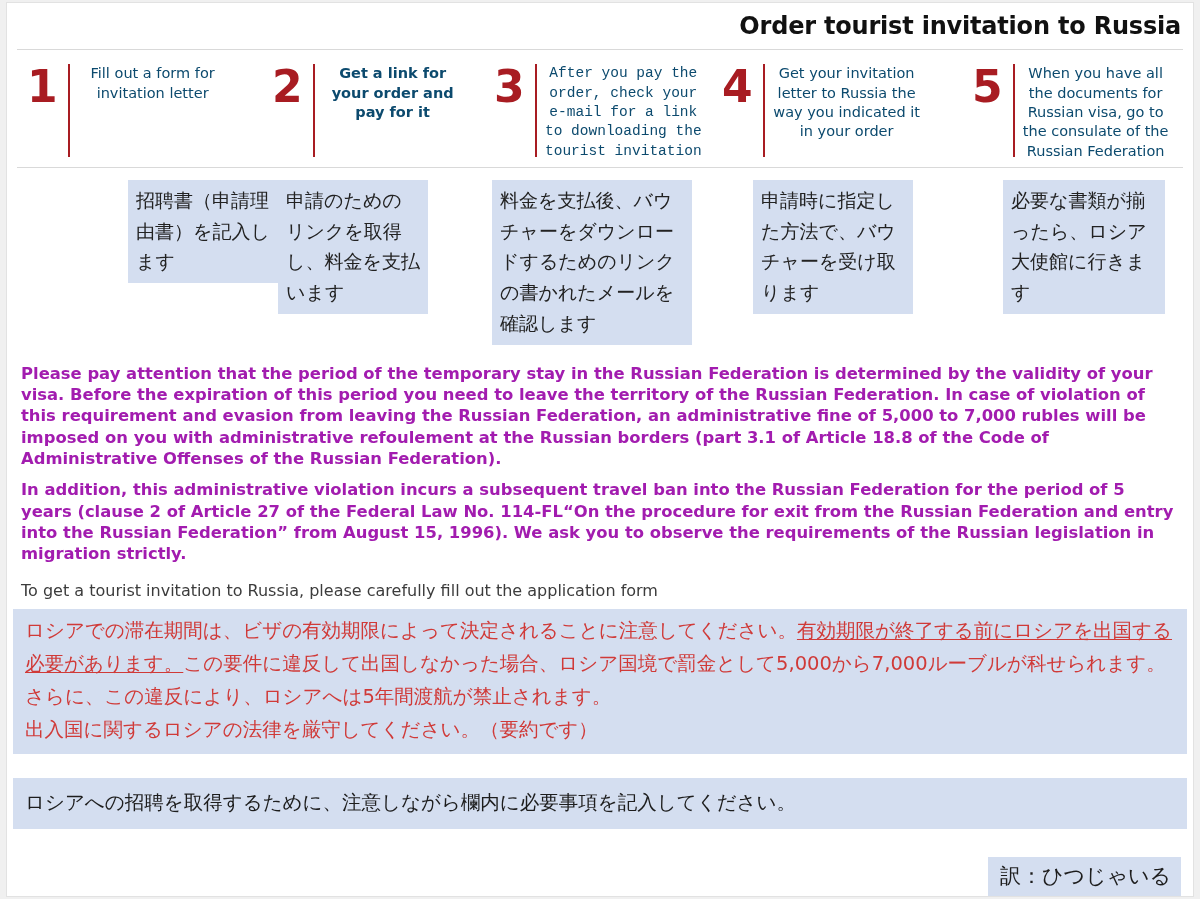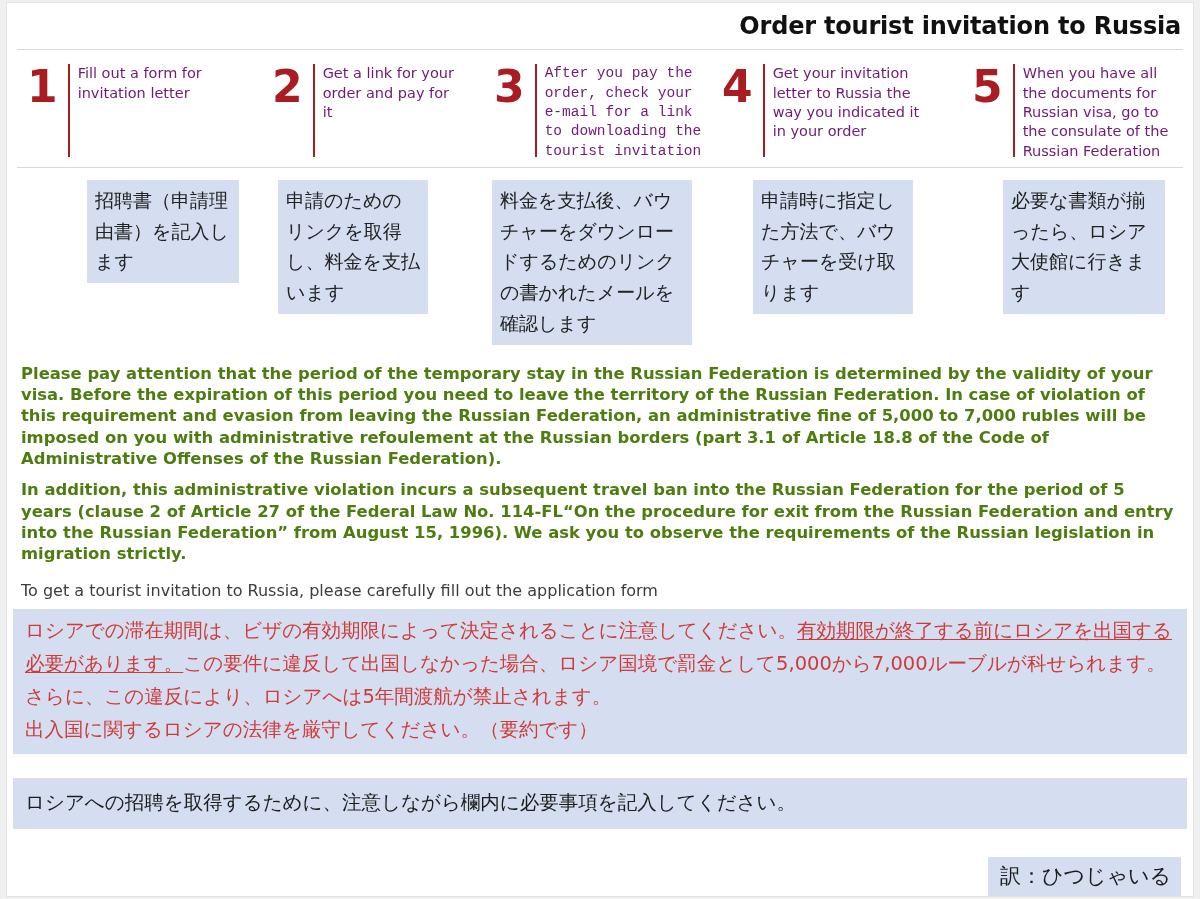--- a/index.html
+++ b/index.html
@@ -66,30 +66,31 @@
   .step-bar {
     width: 2px;
     background: #a81c22;
     align-self: stretch;
     margin: 6px 0 4px 0;
     flex: 0 0 2px;
   }
   .step-text {
     font-size: 14.5px;
     line-height: 1.33;
-    color: #701a75;
+    color: #0c4a6e;
     padding: 6px 6px 0 8px;
+    text-align: center;
   }
   .s1 { width: 245px; }
   .s2 { width: 222px; }
   .s3 { width: 228px; }
   .s4 { width: 250px; }
   .s5 { width: 230px; }
   .s1 .step-text { width: 150px; }
-  .s2 .step-text { width: 140px; }
+  .s2 .step-text { width: 140px; font-weight: bold; }
   .s3 .step-text { width: 160px; font-family: Liberation Mono, monospace; }
   .s4 .step-text { width: 148px; }
   .s5 .step-text { width: 146px; }
 
   
   .jp-steps {
     display: flex;
     padding: 12px 6px 0 6px;
     align-items: flex-start;
     box-sizing: border-box;
@@ -105,29 +106,29 @@
     line-height: 1.62;
     padding: 5px 8px 6px 8px;
     display: inline-block;
     box-sizing: border-box;
   }
   .jc1 { width: 245px; padding-left: 74px; }
   .jc2 { width: 222px; padding-left: 20px; }
   .jc3 { width: 228px; padding-left: 12px; }
   .jc4 { width: 250px; padding-left: 45px; }
   .jc5 { width: 230px; padding-left: 45px; }
-  .jc1 .jp-box { width: 152px; }
+  .jc1 .jp-box { width: 152px; margin-left: 41px; }
   .jc2 .jp-box { width: 150px; }
   .jc3 .jp-box { width: 200px; }
   .jc4 .jp-box { width: 160px; }
   .jc5 .jp-box { width: 162px; }
 
   
   .warn {
-    color: #4d7c0f;
+    color: #a21caf;
     font-weight: bold;
     font-size: 16.4px;
     line-height: 1.30;
     padding: 18px 14px 0 14px;
   }
   .warn p { margin: 0; }
   .warn p + p { margin-top: 10px; }
 
   
   .note {

